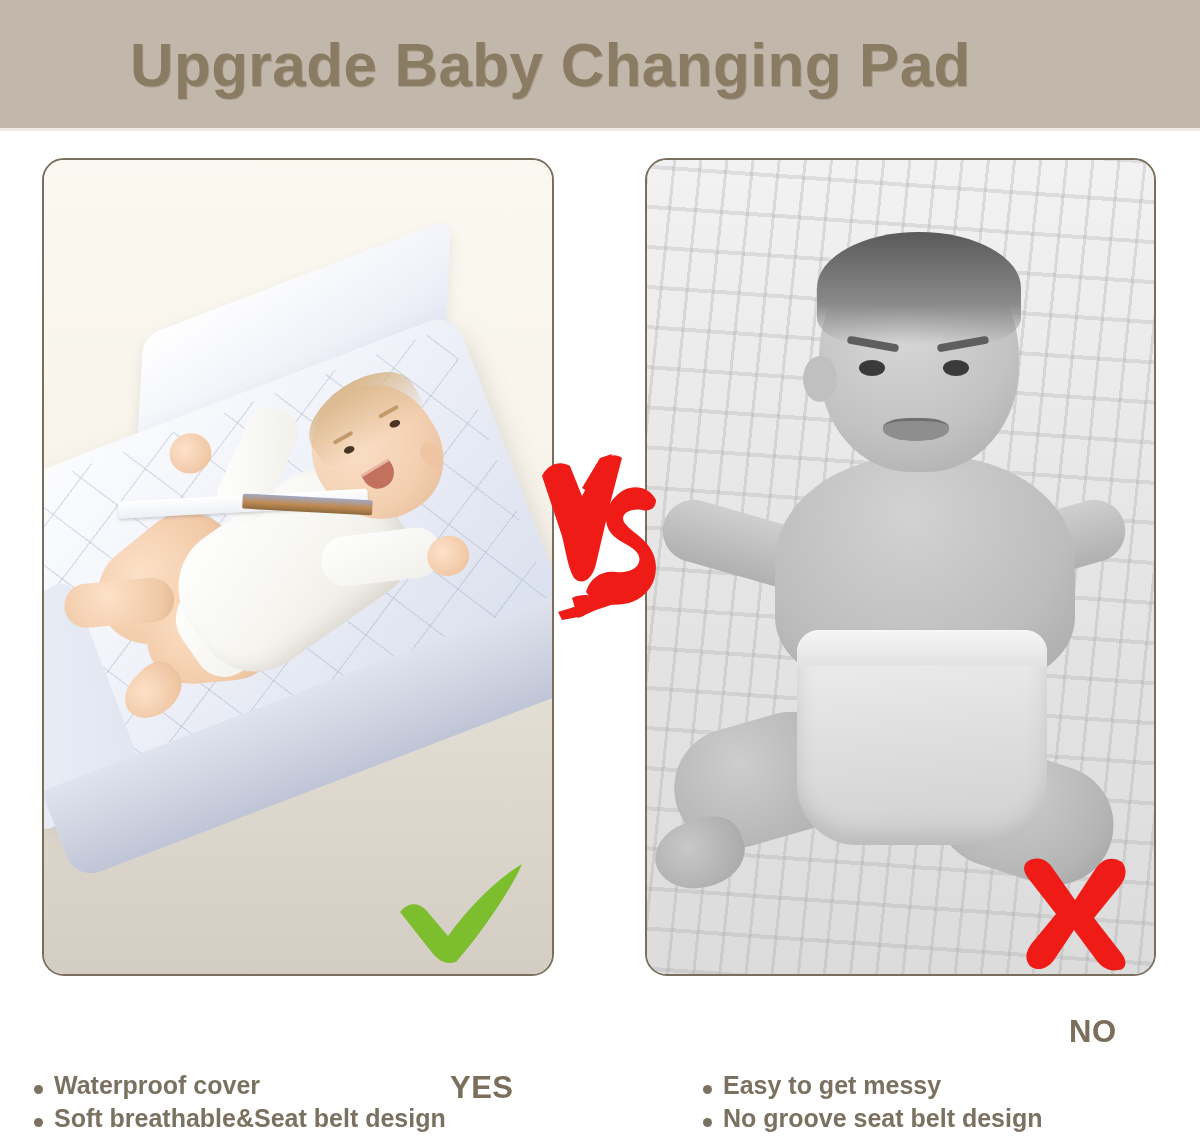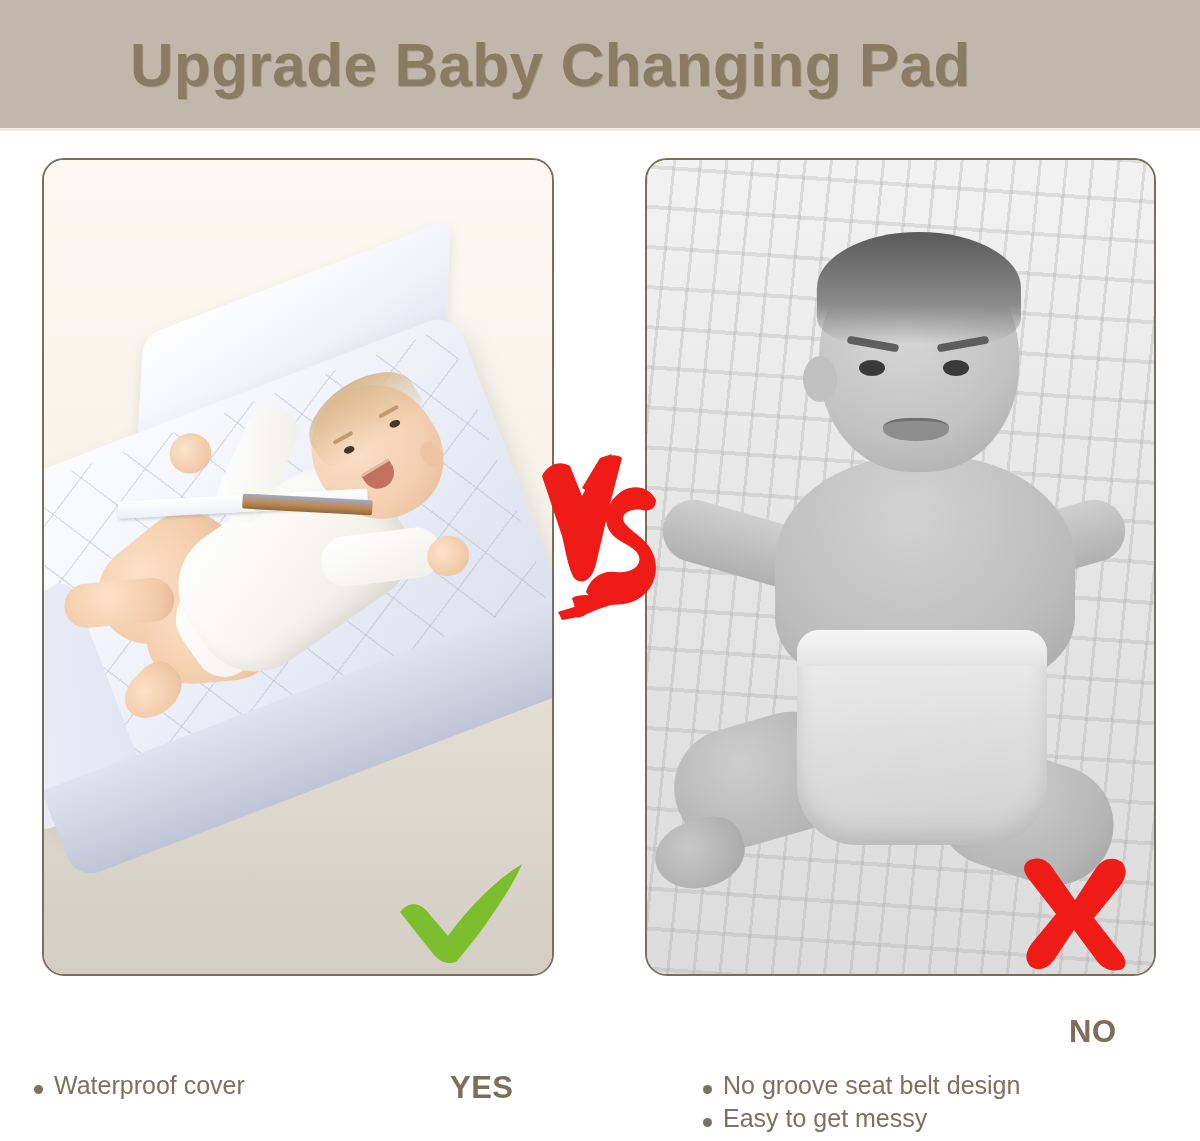--- a/index.html
+++ b/index.html
@@ -313,21 +313,21 @@
     font-weight: bold;
     color: #7b6e5a;
     letter-spacing: 0.5px;
   }
   .caption-yes { left: 450px;  top: 1070px; }
   .caption-no  { left: 1069px; top: 1014px; }
 
   .bullets {
     position: absolute;
     font-size: 25px;
-    font-weight: normal;
+    font-weight: bold;
     color: #7b7160;
     line-height: 1.32;
   }
   .bullets-left  { left: 34px;  top: 1069px; }
   .bullets-right { left: 703px; top: 1069px; }
   .bullet-row { display: flex; align-items: baseline; white-space: nowrap; }
   .bullet-dot {
     display: inline-block;
     width: 9px; height: 9px;
     border-radius: 50%;
@@ -436,24 +436,28 @@
 </div>
 
 <div class="caption caption-yes">YES</div>
 <div class="caption caption-no">NO</div>
 
 <div class="bullets bullets-left">
   <div class="bullet-row">
     <span class="bullet-dot"></span>
     <span>Waterproof cover</span>
   </div>
+  <div class="bullet-row">
+    <span class="bullet-dot"></span>
+    <span>Soft breathable&amp;Seat belt design</span>
+  </div>
 </div>
 
 <div class="bullets bullets-right">
   <div class="bullet-row">
     <span class="bullet-dot"></span>
-    <span>No groove seat belt design</span>
+    <span>Easy to get messy</span>
   </div>
   <div class="bullet-row">
     <span class="bullet-dot"></span>
-    <span>Easy to get messy</span>
+    <span>No groove seat belt design</span>
   </div>
 </div>
 
 </body></html>

